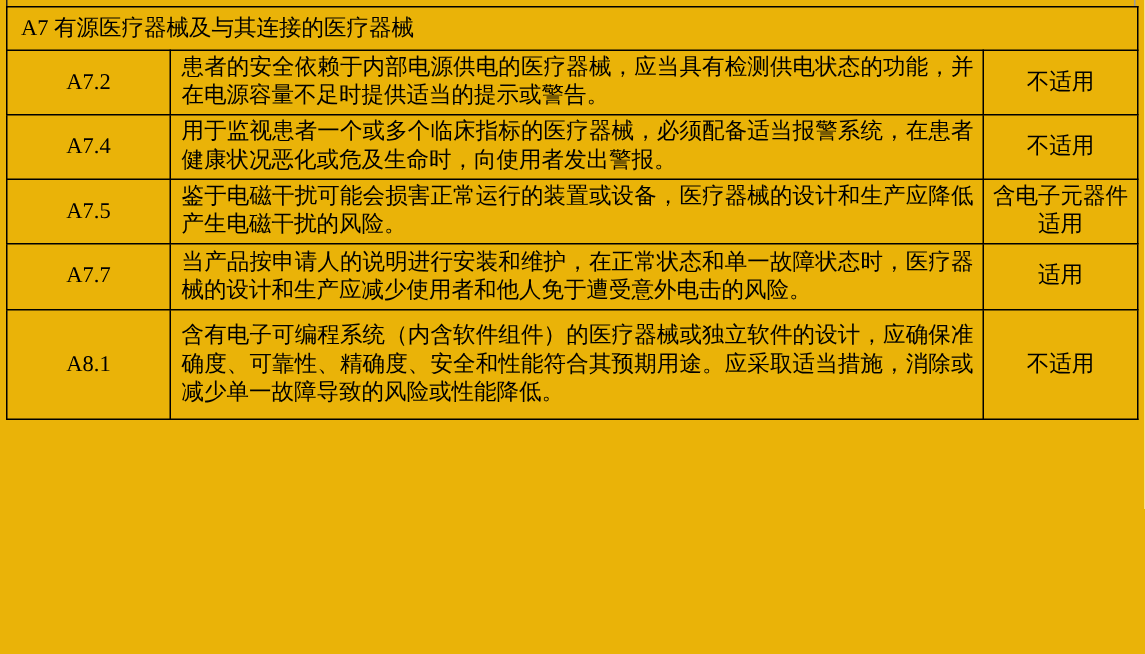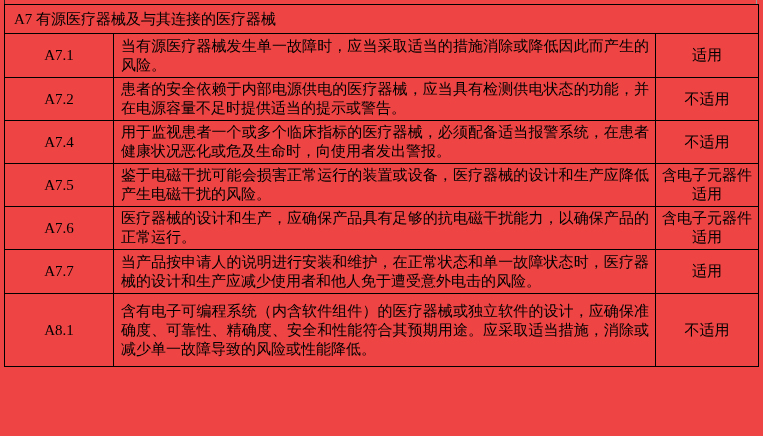--- a/index.html
+++ b/index.html
@@ -4,21 +4,21 @@
 <style>
   html, body {
     margin: 0;
     padding: 0;
     background: #ffffff;
   }
   .page {
     position: relative;
     width: 763px;
     height: 436px;
-    background: #ef4444;
+    background: #eab308;
     overflow: hidden;
     font-family: "Liberation Serif", "DejaVu Serif", serif;
     color: #000000;
   }
   
   .stub {
     position: absolute;
     top: 0;
     width: 1px;
     height: 5px;
@@ -86,44 +86,33 @@
     <colgroup>
       <col class="col-id">
       <col class="col-req">
       <col class="col-status">
     </colgroup>
     <tbody>
 
       <tr class="section-row">
         <td colspan="3">A7 有源医疗器械及与其连接的医疗器械</td>
       </tr>
-      <tr class="data-row rh-a71">
-        <td class="cell-id">A7.1</td>
-        <td class="cell-req">当有源医疗器械发生单一故障时，应当采取适当的措施消除或降低因此而产生的风险。</td>
-        <td class="cell-status">适用</td>
-      </tr>
       <tr class="data-row rh-a72">
         <td class="cell-id">A7.2</td>
         <td class="cell-req">患者的安全依赖于内部电源供电的医疗器械，应当具有检测供电状态的功能，并在电源容量不足时提供适当的提示或警告。</td>
         <td class="cell-status">不适用</td>
       </tr>
       <tr class="data-row rh-a74">
         <td class="cell-id">A7.4</td>
         <td class="cell-req">用于监视患者一个或多个临床指标的医疗器械，必须配备适当报警系统，在患者健康状况恶化或危及生命时，向使用者发出警报。</td>
         <td class="cell-status">不适用</td>
       </tr>
       <tr class="data-row rh-a75">
         <td class="cell-id">A7.5</td>
         <td class="cell-req">鉴于电磁干扰可能会损害正常运行的装置或设备，医疗器械的设计和生产应降低产生电磁干扰的风险。</td>
-        <td class="cell-status">含电子元器件
-适用</td>
-      </tr>
-      <tr class="data-row rh-a76">
-        <td class="cell-id">A7.6</td>
-        <td class="cell-req">医疗器械的设计和生产，应确保产品具有足够的抗电磁干扰能力，以确保产品的正常运行。</td>
         <td class="cell-status">含电子元器件
 适用</td>
       </tr>
       <tr class="data-row rh-a77">
         <td class="cell-id">A7.7</td>
         <td class="cell-req">当产品按申请人的说明进行安装和维护，在正常状态和单一故障状态时，医疗器械的设计和生产应减少使用者和他人免于遭受意外电击的风险。</td>
         <td class="cell-status">适用</td>
       </tr>
 
       <tr class="data-row rh-a81">

